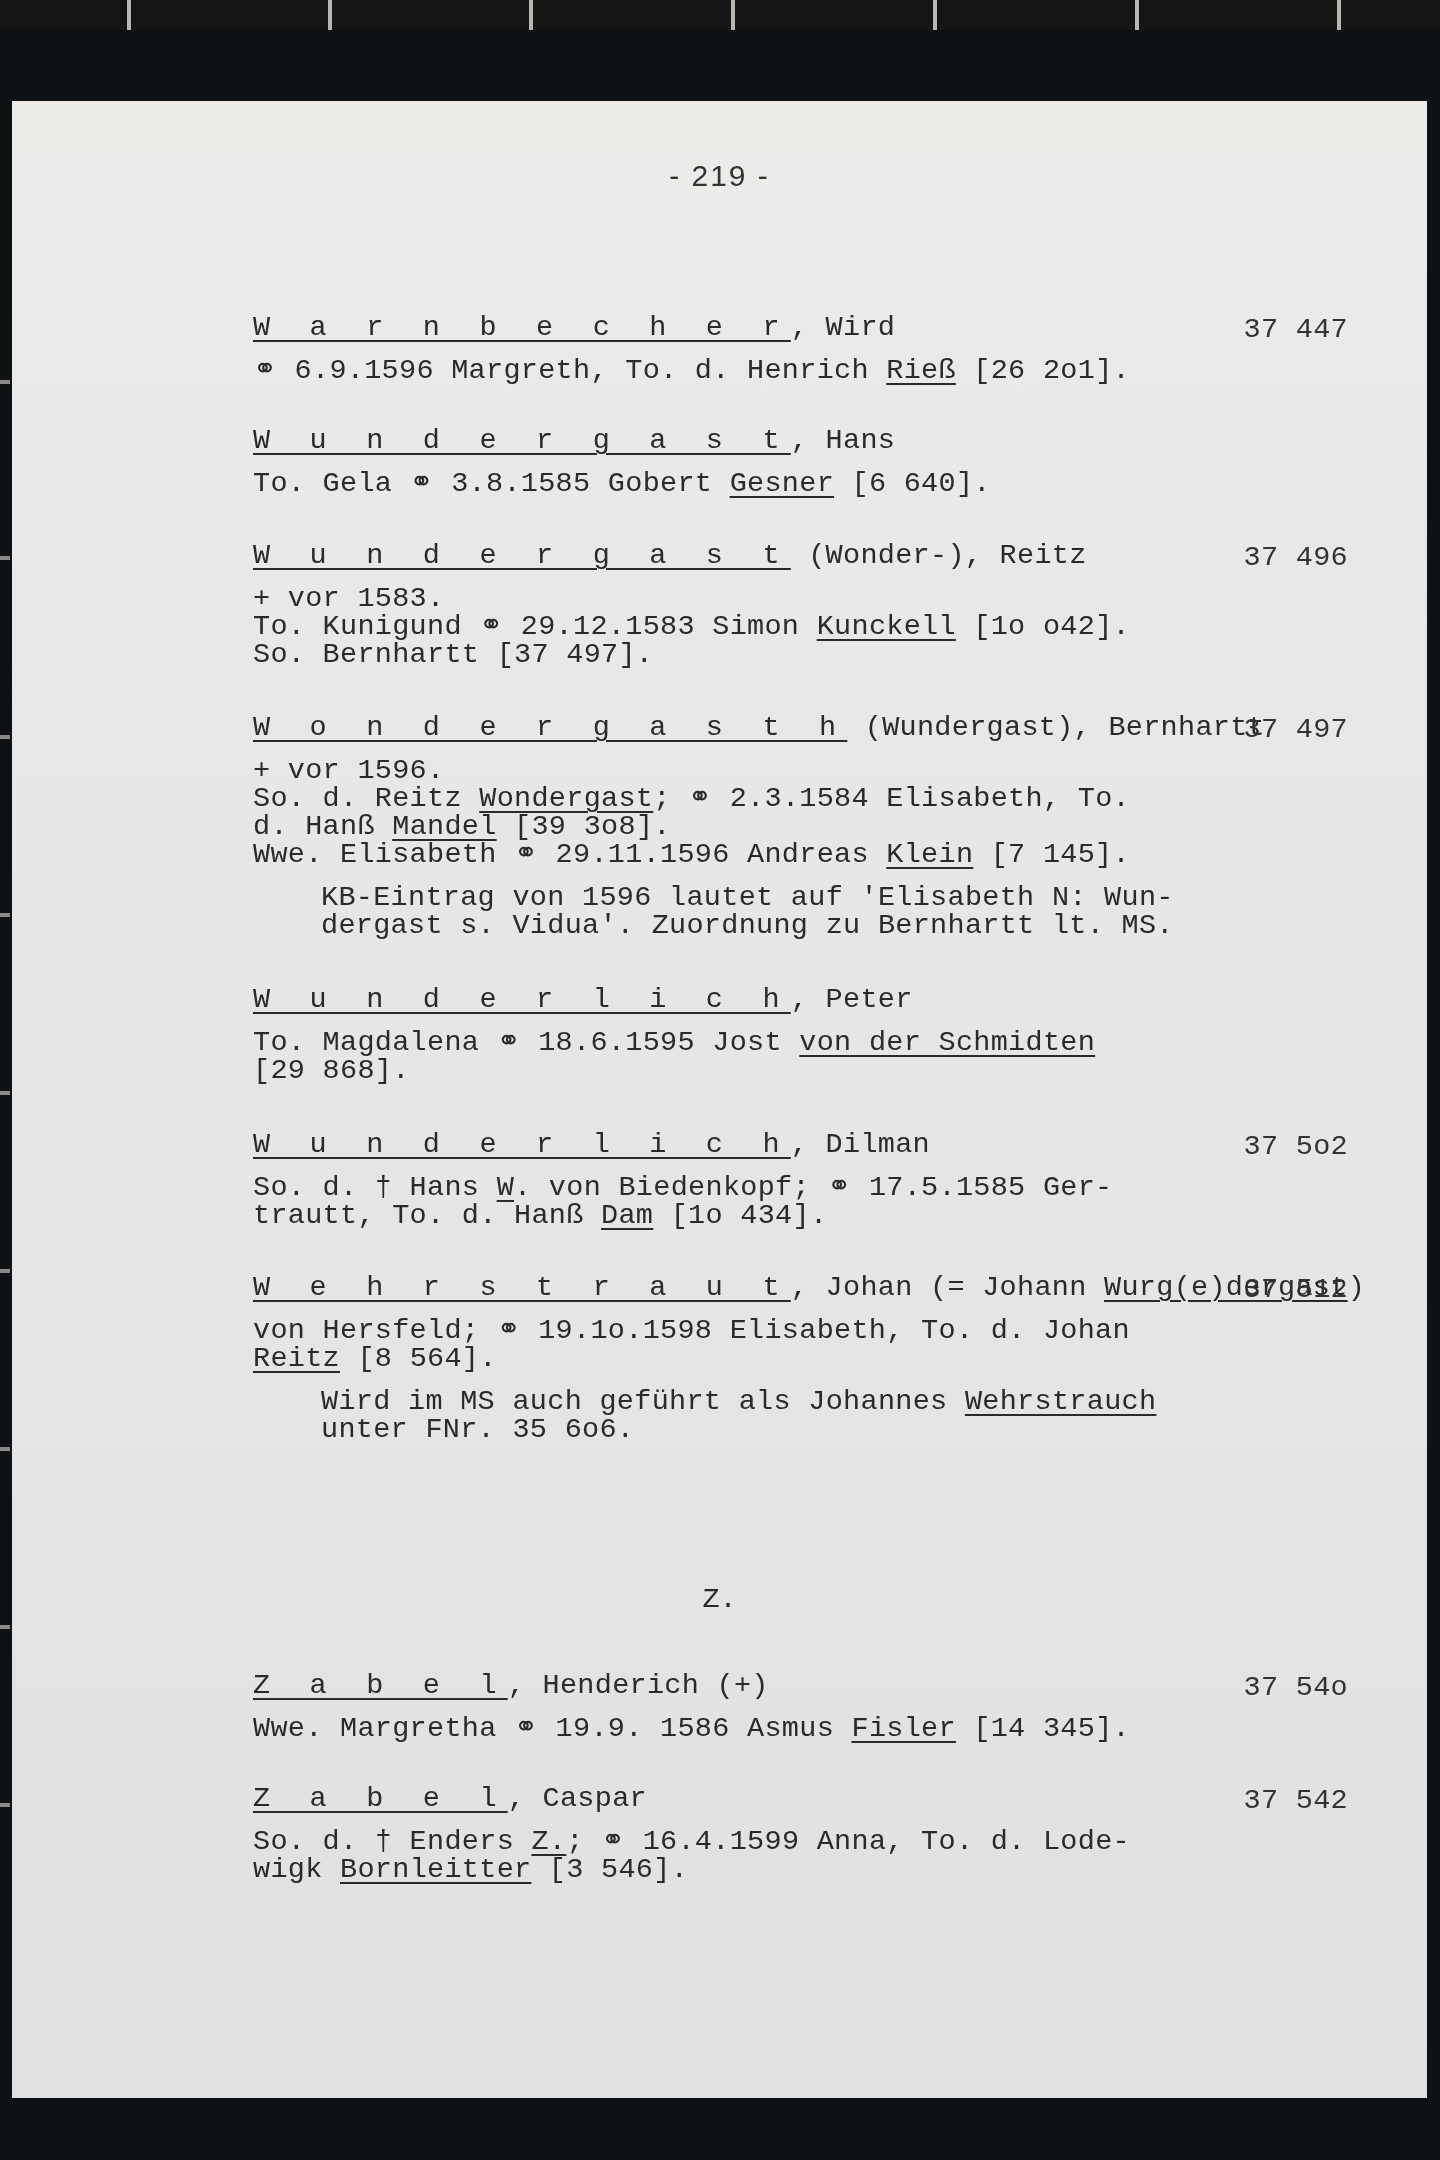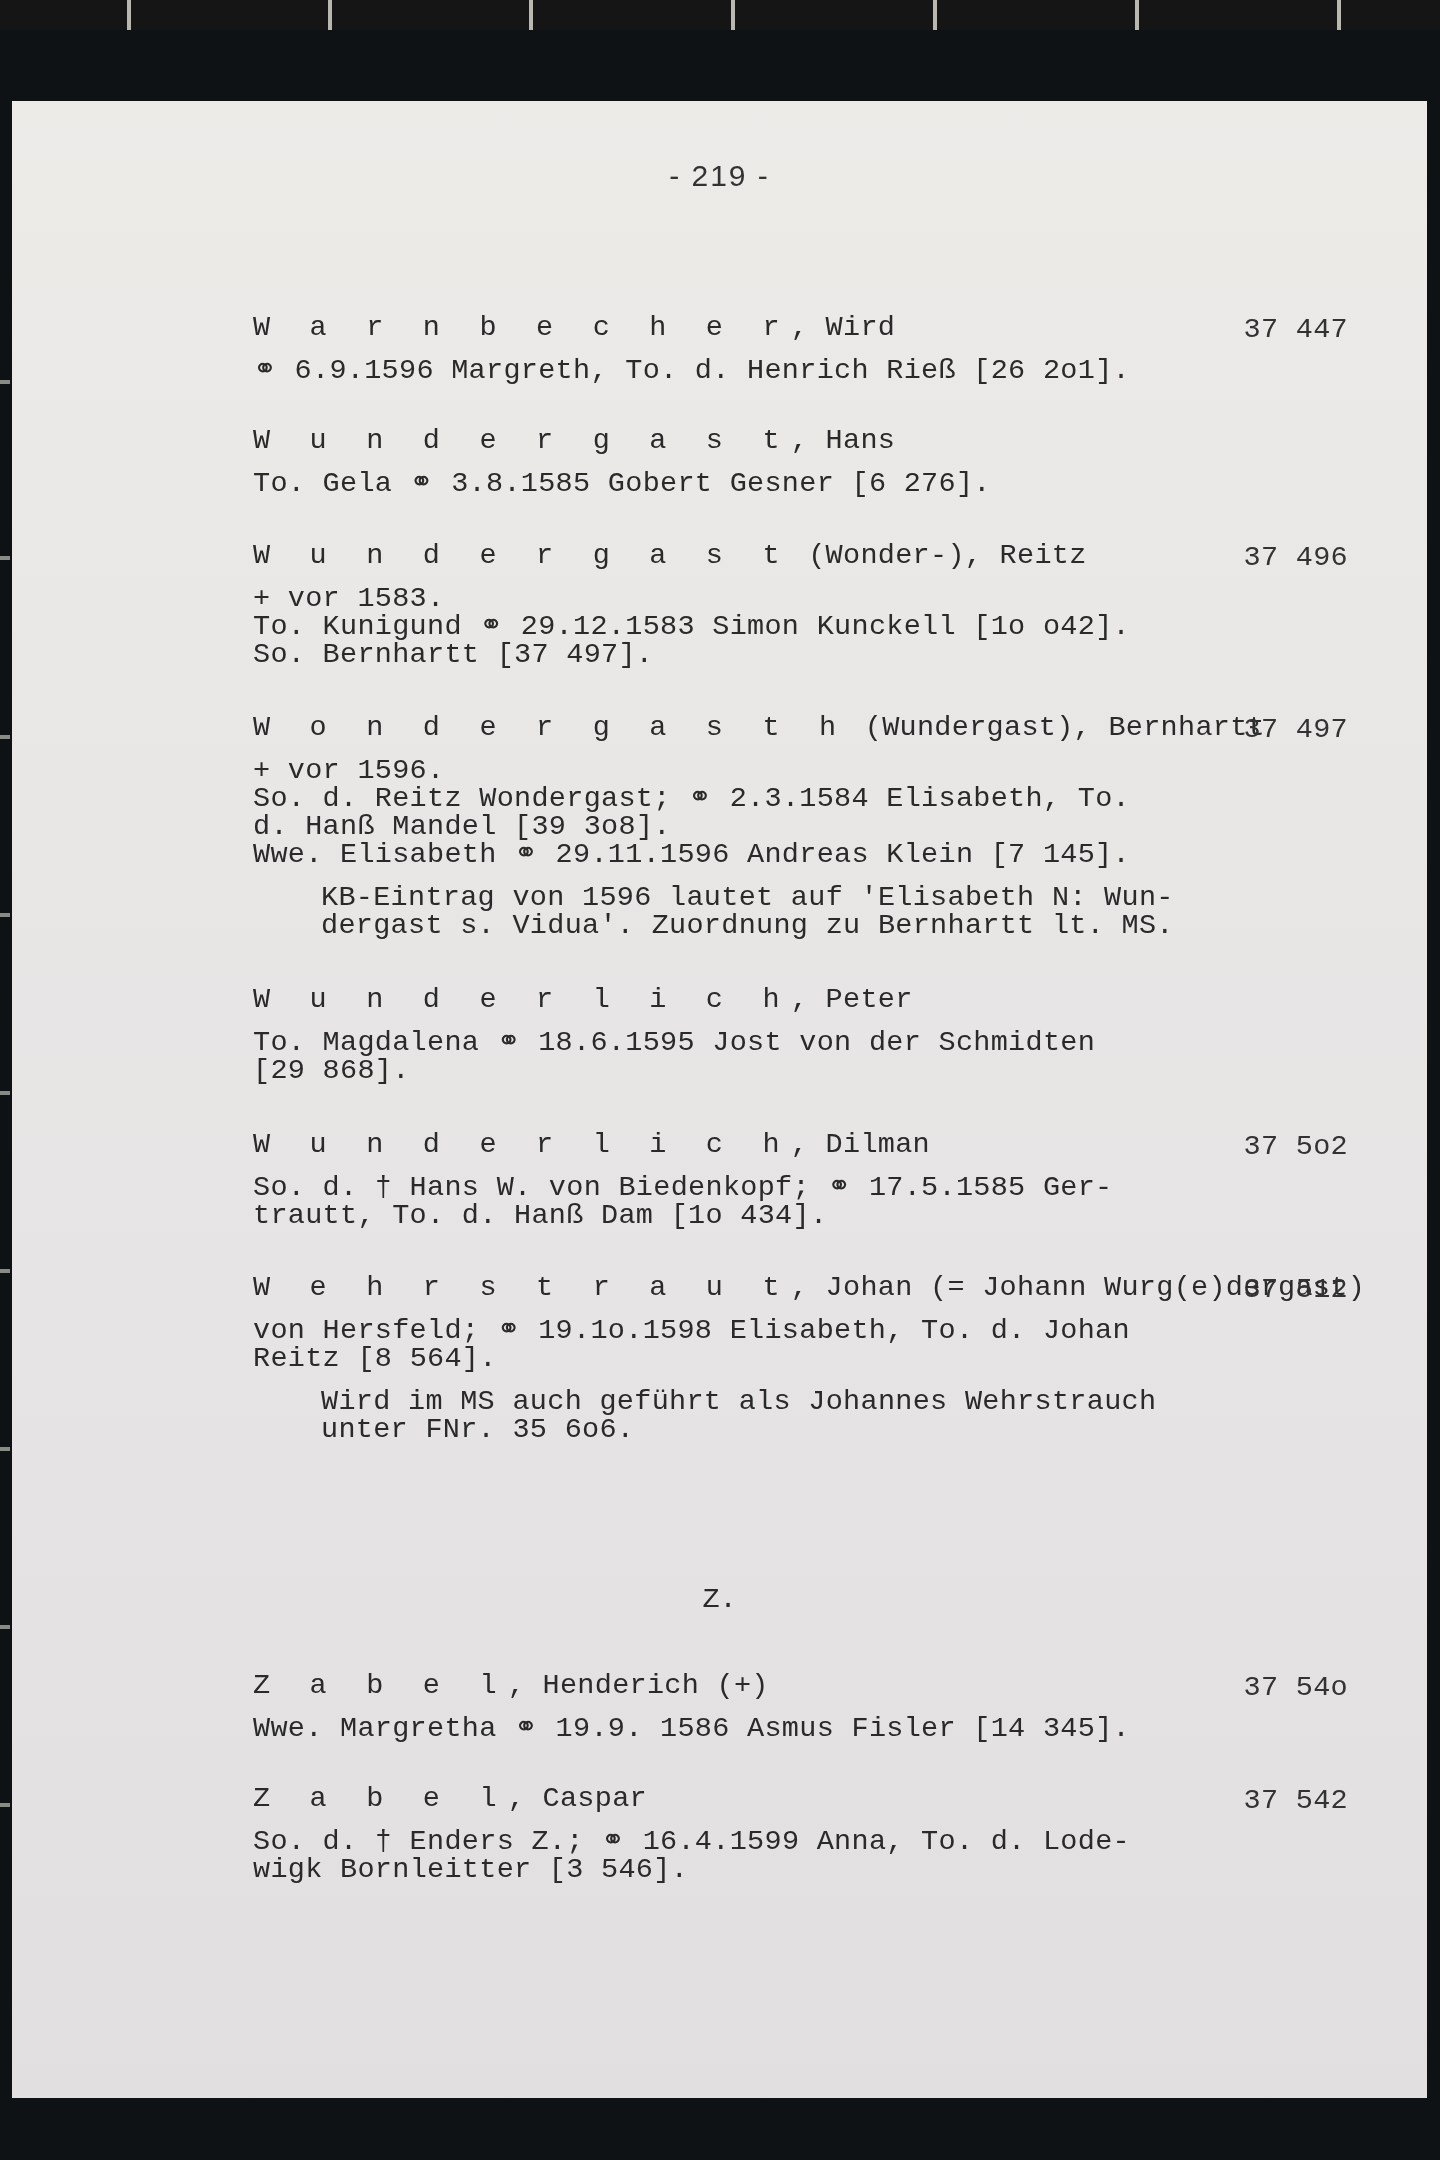--- a/index.html
+++ b/index.html
@@ -31,21 +31,21 @@
   .line {
     position: absolute; left: 241px; font-size: 28.5px; line-height: 28px;
     white-space: pre; letter-spacing: 0.3px;
   }
   .note { left: 309px; }
   .fnr {
     position: absolute; right: 79px; font-size: 28.5px; line-height: 28px;
     white-space: pre; letter-spacing: 0.3px; color: #333;
   }
   .sp { letter-spacing: 11.2px; }
-  .u { text-decoration-thickness: 2px; text-underline-offset: 5px; }
+  .u { text-decoration: underline; text-decoration-thickness: 2px; text-underline-offset: 5px; }
   .section {
     position: absolute; left: 0; width: 100%; text-align: center;
     font-size: 28.5px; line-height: 28px;
   }
 </style>
 </head>
 <body>
 
 <div class="ruler-top">
   <div class="tick" style="left:127px"></div>
@@ -72,21 +72,21 @@
   <div class="pagenum">- 219 -</div>
 
   <div>
     <div class="line" style="top:213px"><span class="sp u">W a r n b e c h e r</span><span>, Wird</span></div>
     <div class="fnr" style="top:215px">37 447</div>
     <div class="line" style="top:256px"><span>⚭ 6.9.1596 Margreth, To. d. Henrich </span><span class="u">Rieß</span><span> [26 2o1].</span></div>
   </div>
 
   <div>
     <div class="line" style="top:326px"><span class="sp u">W u n d e r g a s t</span><span>, Hans</span></div>
-    <div class="line" style="top:369px"><span>To. Gela ⚭ 3.8.1585 Gobert </span><span class="u">Gesner</span><span> [6 276].</span></div>
+    <div class="line" style="top:369px"><span>To. Gela ⚭ 3.8.1585 Gobert </span><span class="u">Gesner</span><span> [6 640].</span></div>
   </div>
 
   <div>
     <div class="line" style="top:441px"><span class="sp u">W u n d e r g a s t</span><span> (Wonder-), Reitz</span></div>
     <div class="fnr" style="top:443px">37 496</div>
     <div class="line" style="top:484px"><span>+ vor 1583.</span></div>
     <div class="line" style="top:512px"><span>To. Kunigund ⚭ 29.12.1583 Simon </span><span class="u">Kunckell</span><span> [1o o42].</span></div>
     <div class="line" style="top:540px"><span>So. Bernhartt [37 497].</span></div>
   </div>
 

